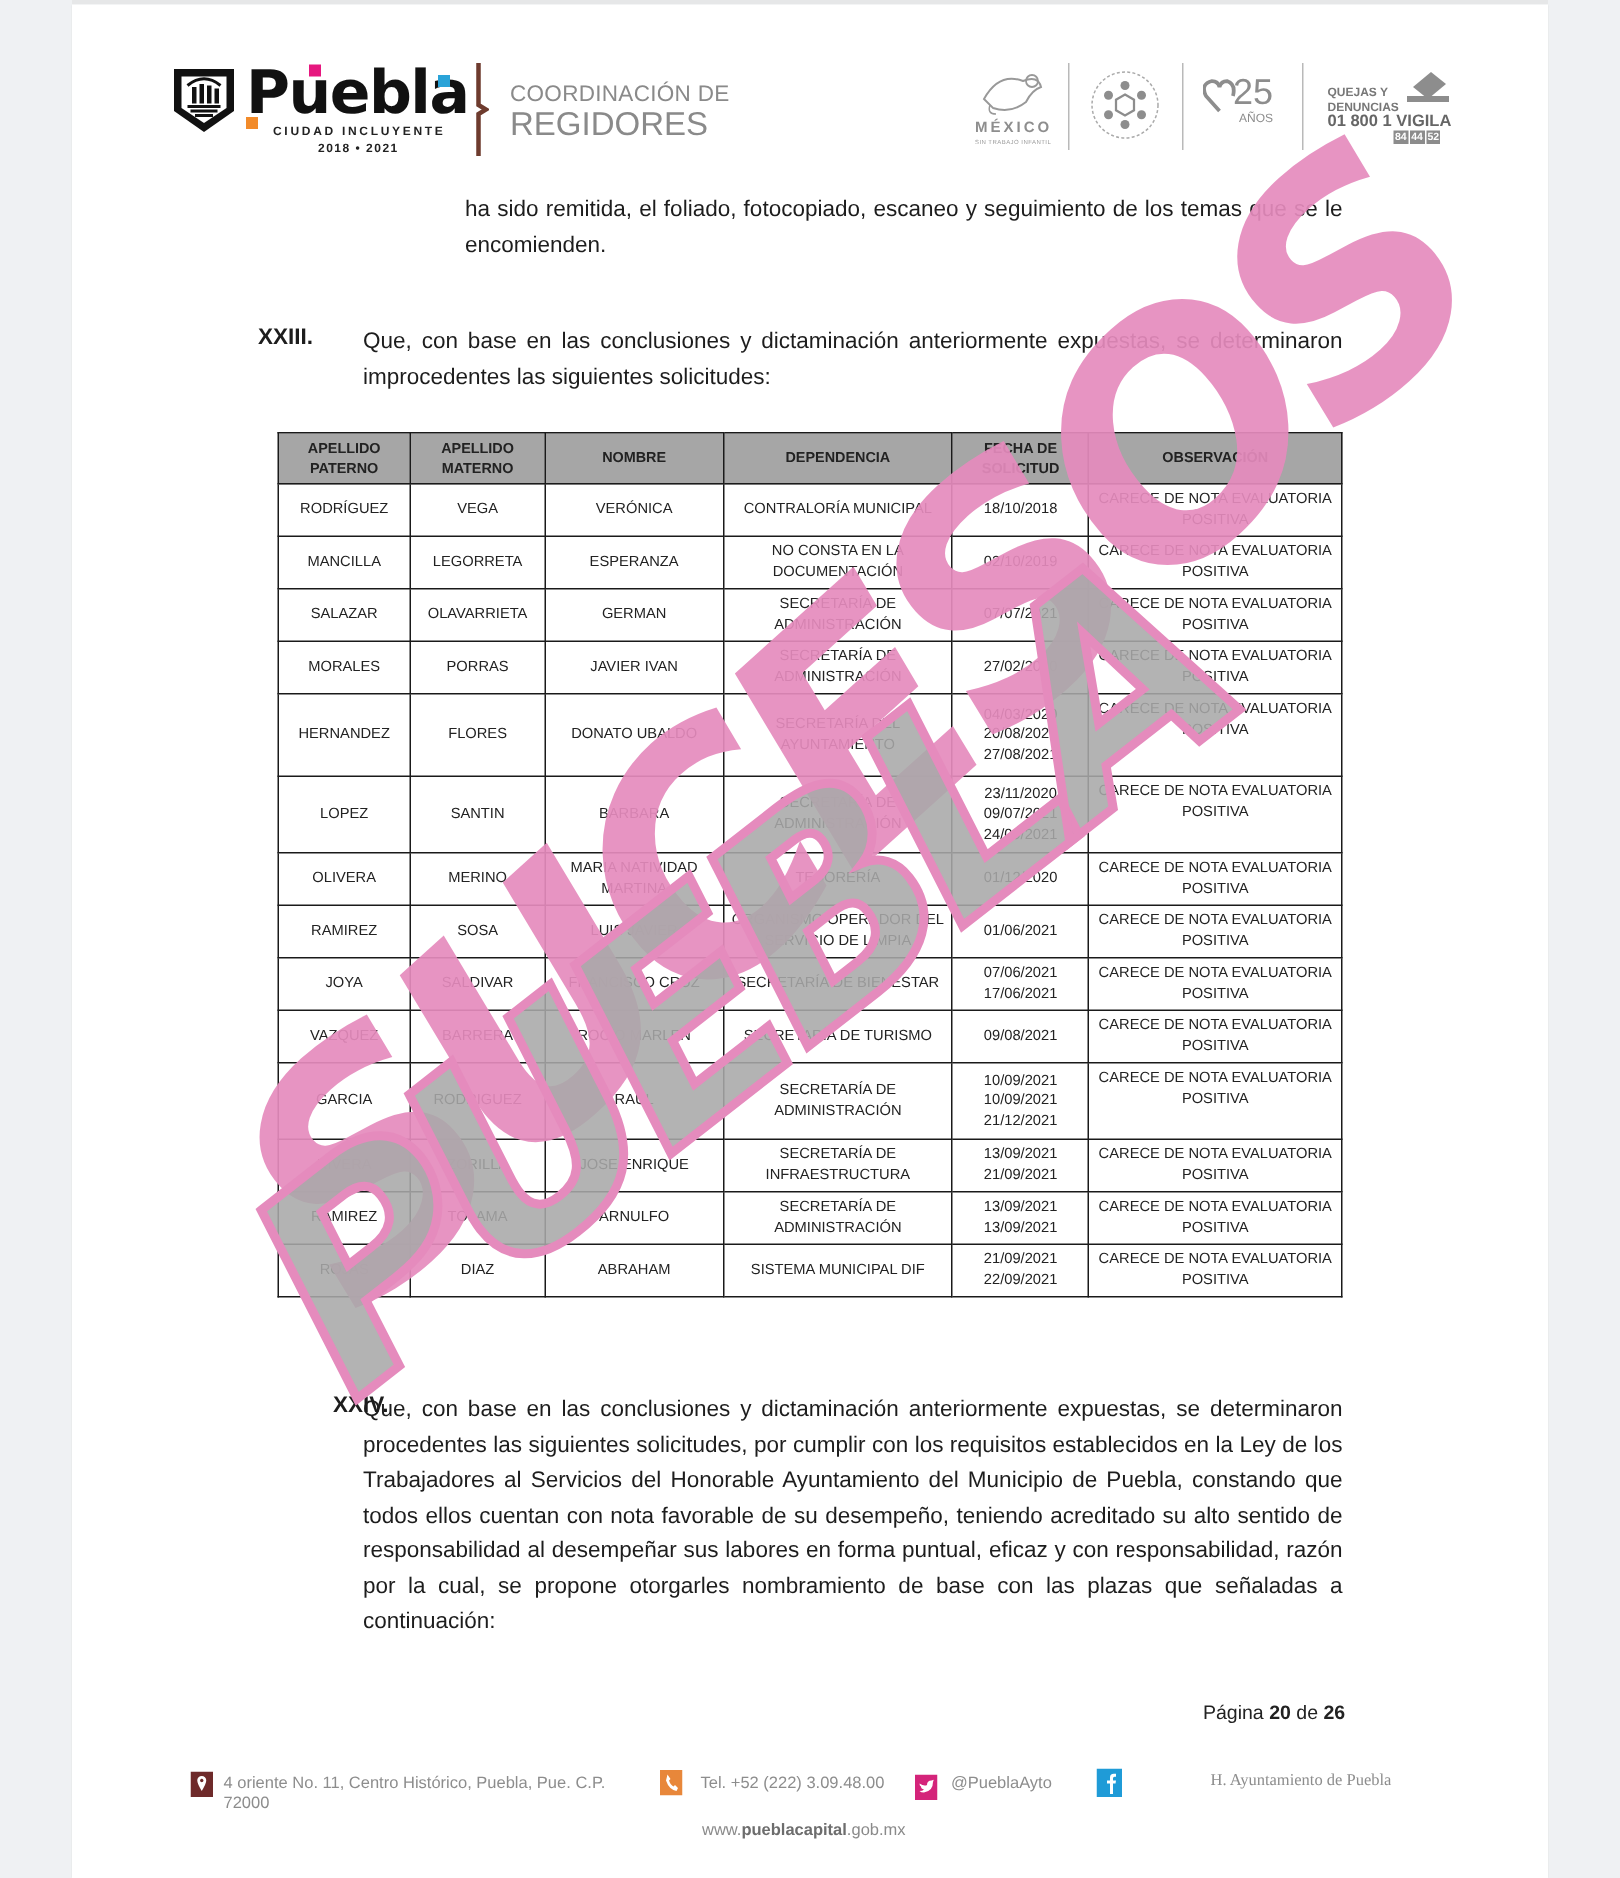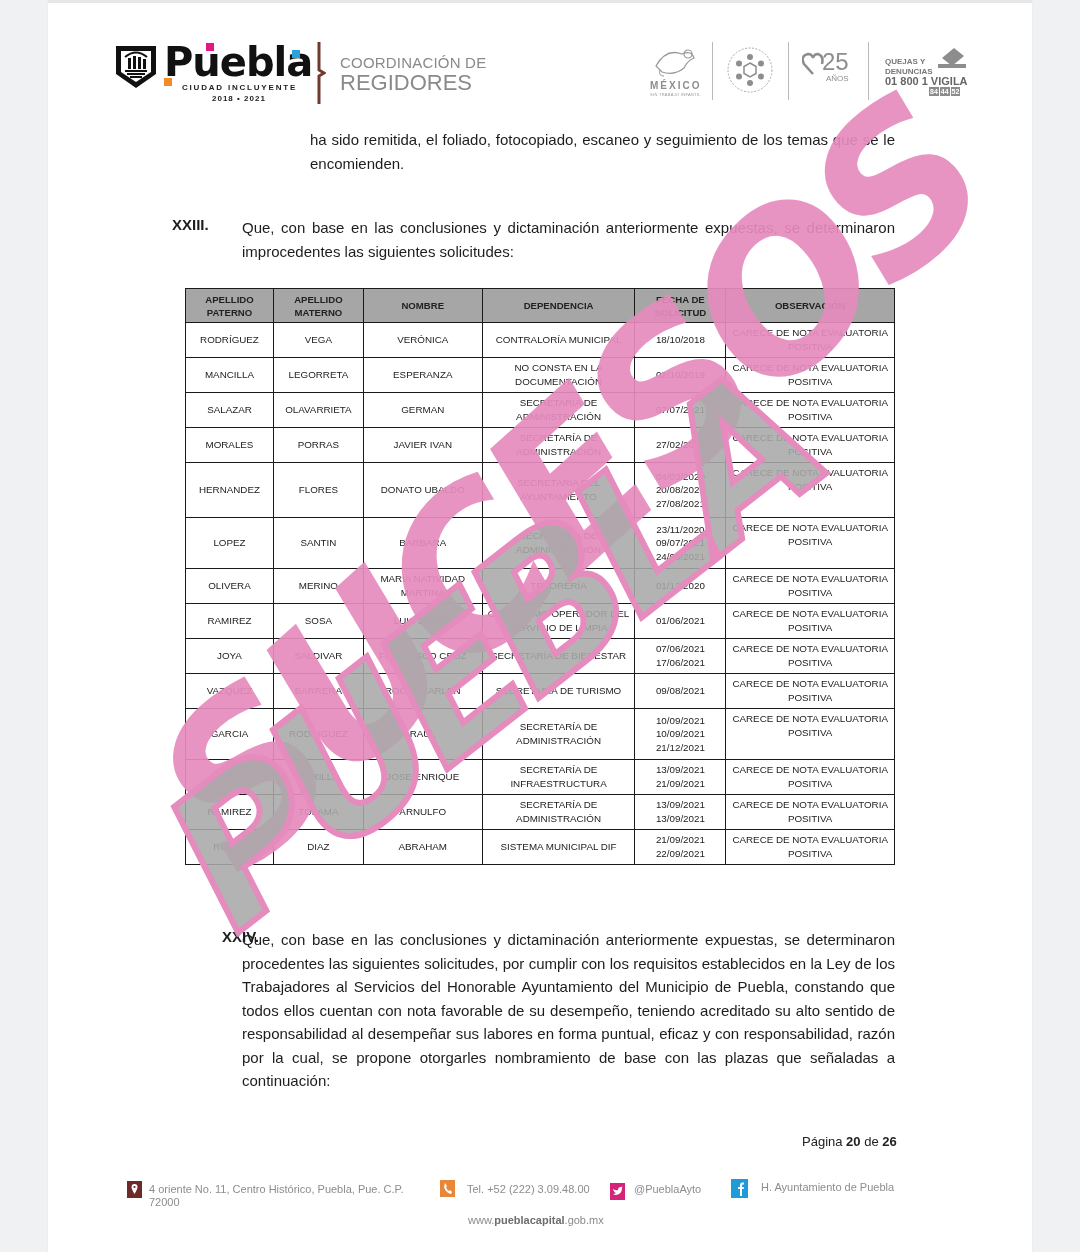--- a/index.html
+++ b/index.html
@@ -311,21 +311,21 @@
 <svg class="ficon" style="left:610px;top:1183px;" viewBox="0 0 15 17">
   <rect width="15" height="17" fill="#d4247a"></rect>
   <path d="M3 6 Q6 8 8 7 Q8 4 11 4 L12.5 3.5 L12 5 Q12 11 6 12 Q4 12 3 11 Q5 11 6 10 Q4 9.5 4 8 Q3 7.5 3 6 Z" fill="#fff"></path>
 </svg>
 <div class="ftext" style="left:634px;top:1183px;text-align:center;">@PueblaAyto</div>
 
 <svg class="ficon" style="left:731px;top:1179px;width:17px;height:19px;" viewBox="0 0 17 19">
   <rect width="17" height="19" fill="#1f9bd7"></rect>
   <path d="M9 17 V10 H7 V8 H9 V6 Q9 3.5 11.5 3.5 H13 V5.5 H12 Q11 5.5 11 6.5 V8 H13 L12.7 10 H11 V17 Z" fill="#fff"></path>
 </svg>
-<div class="ftext" style="left:761px;top:1181px;">H. Ayuntamiento de Puebla</div>
+<div class="ftext" style="left:807px;top:1181px;font-family:Liberation Serif, serif;">H. Ayuntamiento de Puebla</div>
 
 <svg class="wm" viewBox="0 0 1080 1252">
   <g transform="translate(240,880) rotate(-42)">
     <text x="0" y="0" font-family="DejaVu Sans, sans-serif" font-weight="bold" font-style="oblique" font-size="210" fill="#e58bbd" fill-opacity="0.92" letter-spacing="-12">SUCESOS</text>
   </g>
   <g transform="translate(235,935) rotate(-38)">
     <text x="0" y="0" font-family="DejaVu Sans, sans-serif" font-weight="bold" font-style="oblique" font-size="190" fill="#a8a8a8" fill-opacity="0.88" stroke="#e58bbd" stroke-width="6" letter-spacing="-14">PUEBLA</text>
   </g>
 </svg>
 

